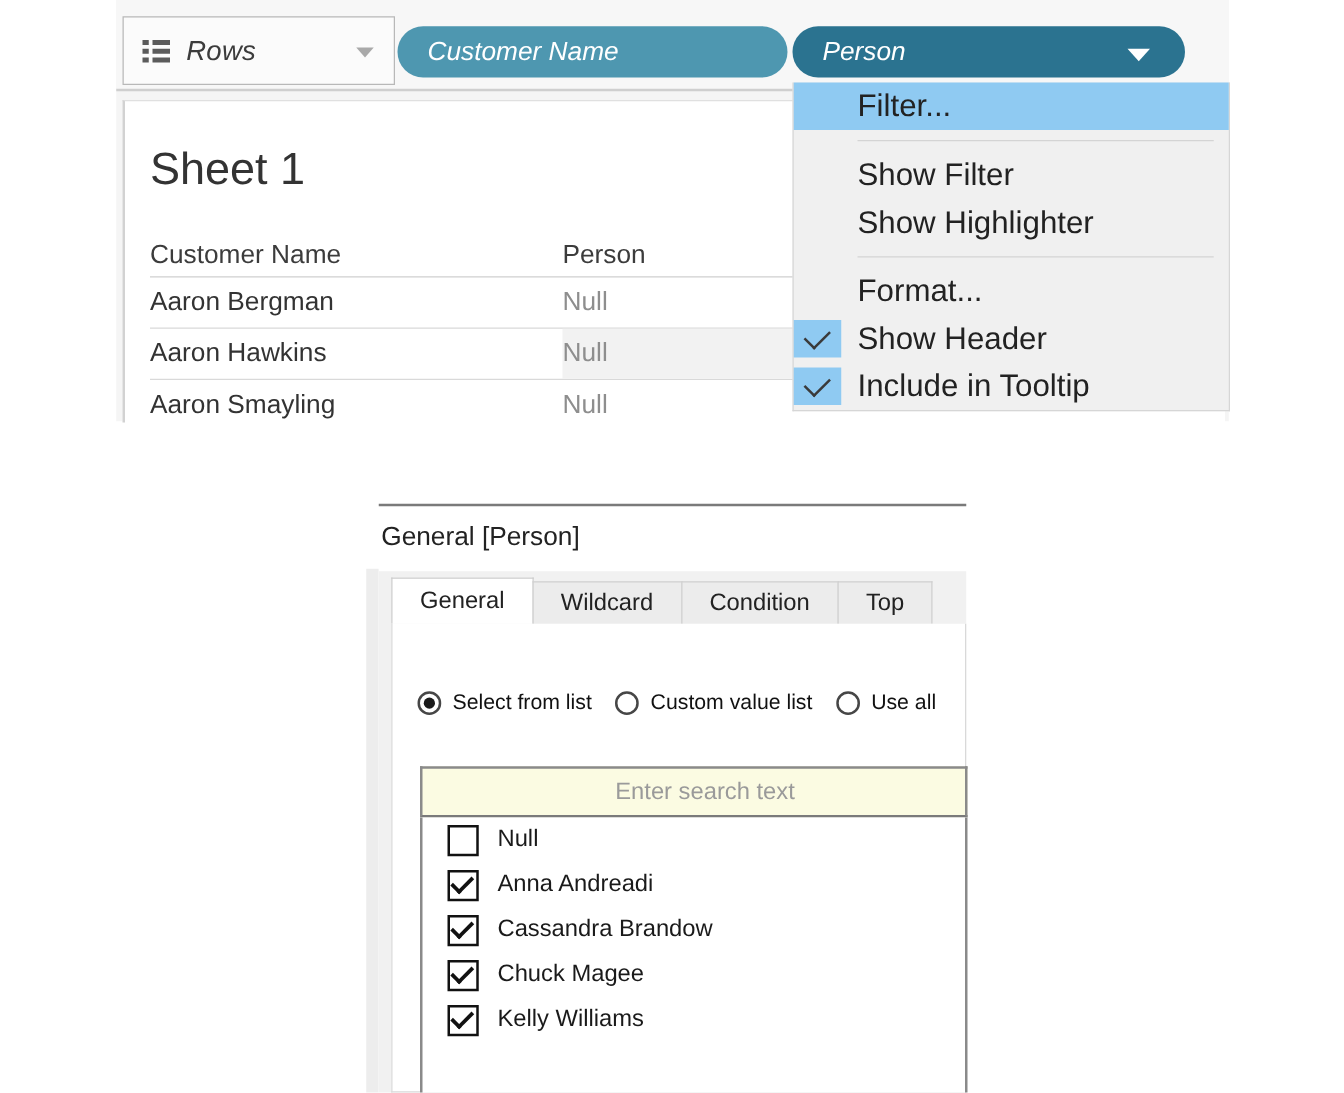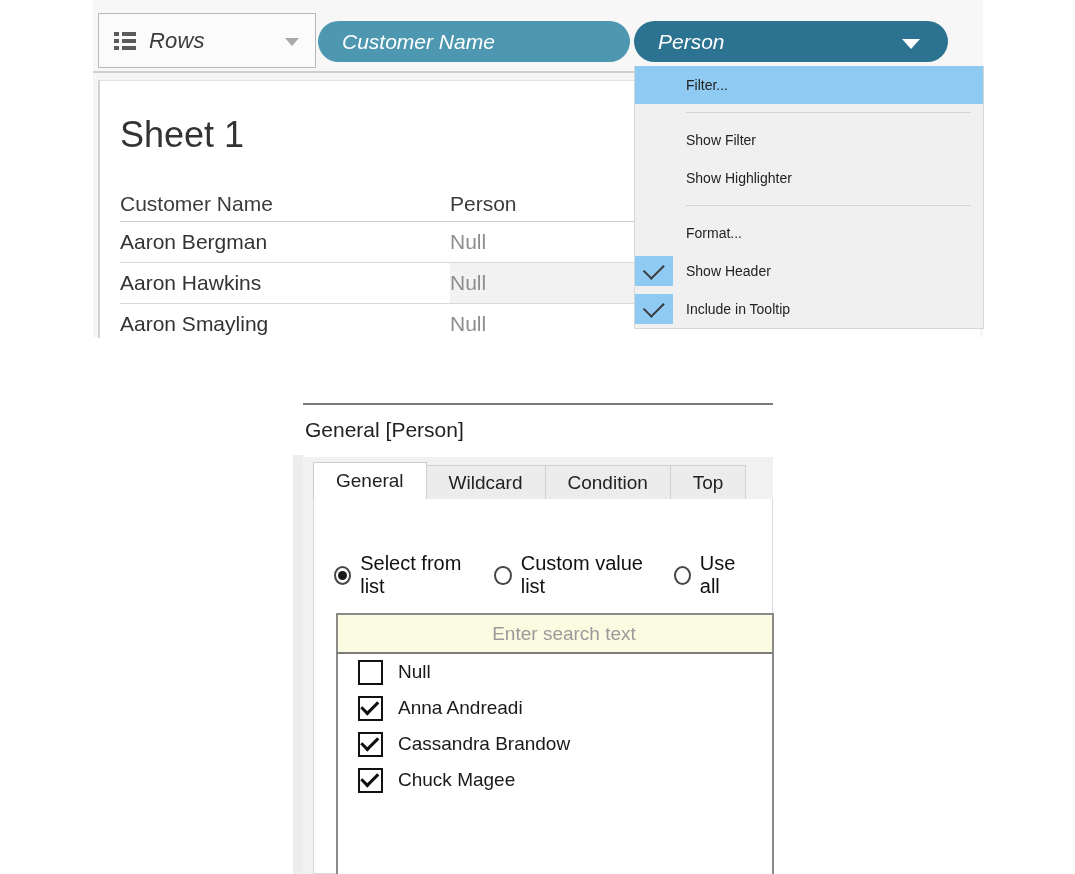--- a/index.html
+++ b/index.html
@@ -228,21 +228,21 @@
     background: #f0f0f0;
     border: 1px solid #d6d6d6;
     border-top: none;
     z-index: 20;
   }
   .menu-item {
     position: relative;
     height: 38px;
     display: flex;
     align-items: center;
-    font-size: 14px;
+    font-size: 25px;
     color: #222222;
   }
   .menu-item .mi-label { margin-left: 51px; }
   .menu-item.highlighted {
     background: #8fcaf2;
   }
   .menu-sep {
     height: 1px;
     background: #d4d4d4;
     margin: 8px 12px 8px 51px;
@@ -340,21 +340,21 @@
     border-top: none;
     box-sizing: border-box;
   }
 
   #radio-row {
     position: absolute;
     left: 20px;
     top: 53px;
     display: flex;
     align-items: center;
-    font-size: 20px;
+    font-size: 17px;
     color: #111111;
   }
   .radio-group {
     display: flex;
     align-items: center;
     margin-right: 19px;
   }
   .radio-outer {
     width: 19px;
     height: 19px;
@@ -613,17 +613,23 @@
               <span class="vcheck-glyph"></span>
             </span>
           <span>Cassandra Brandow</span>
         </div>
         <div class="value-item">
           <span class="vcheck">
               <span class="vcheck-glyph"></span>
             </span>
           <span>Chuck Magee</span>
         </div>
+        <div class="value-item">
+          <span class="vcheck">
+              <span class="vcheck-glyph"></span>
+            </span>
+          <span>Kelly Williams</span>
+        </div>
       </div>
 
     </div>
   </div>
 </div>
 
 </body></html>

